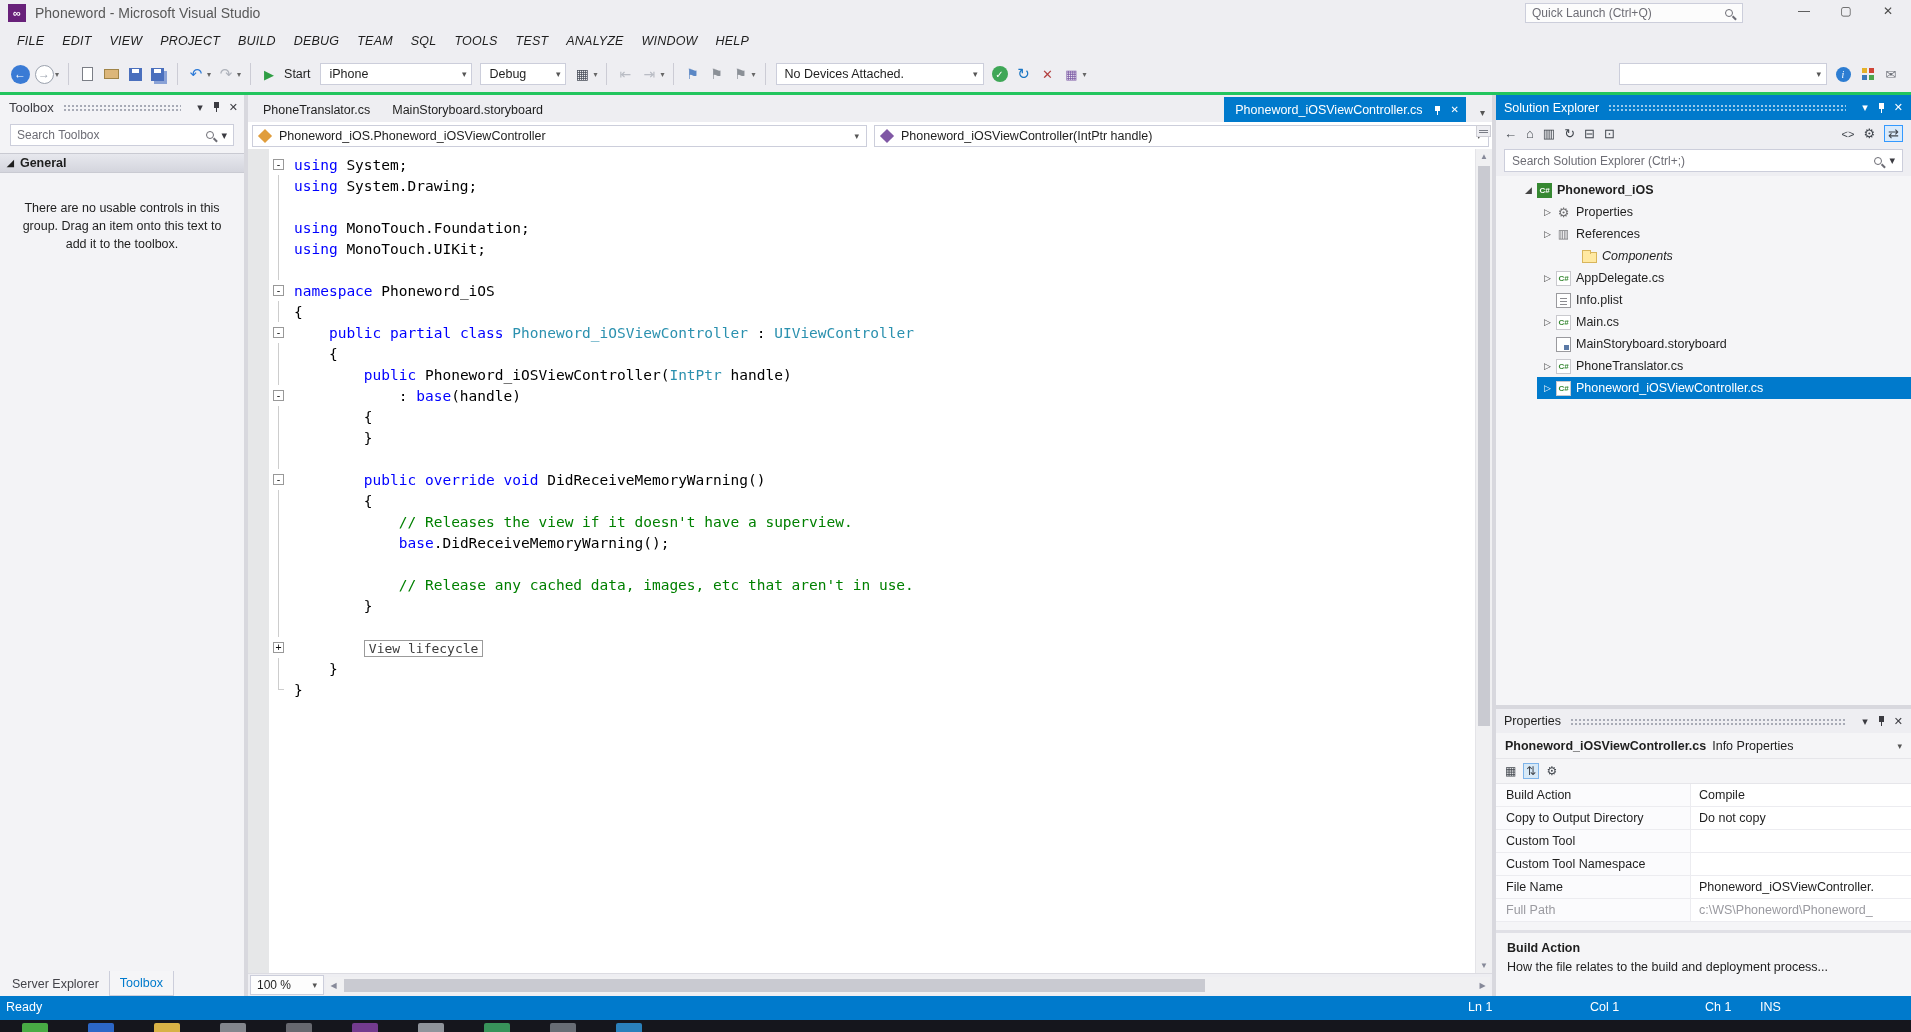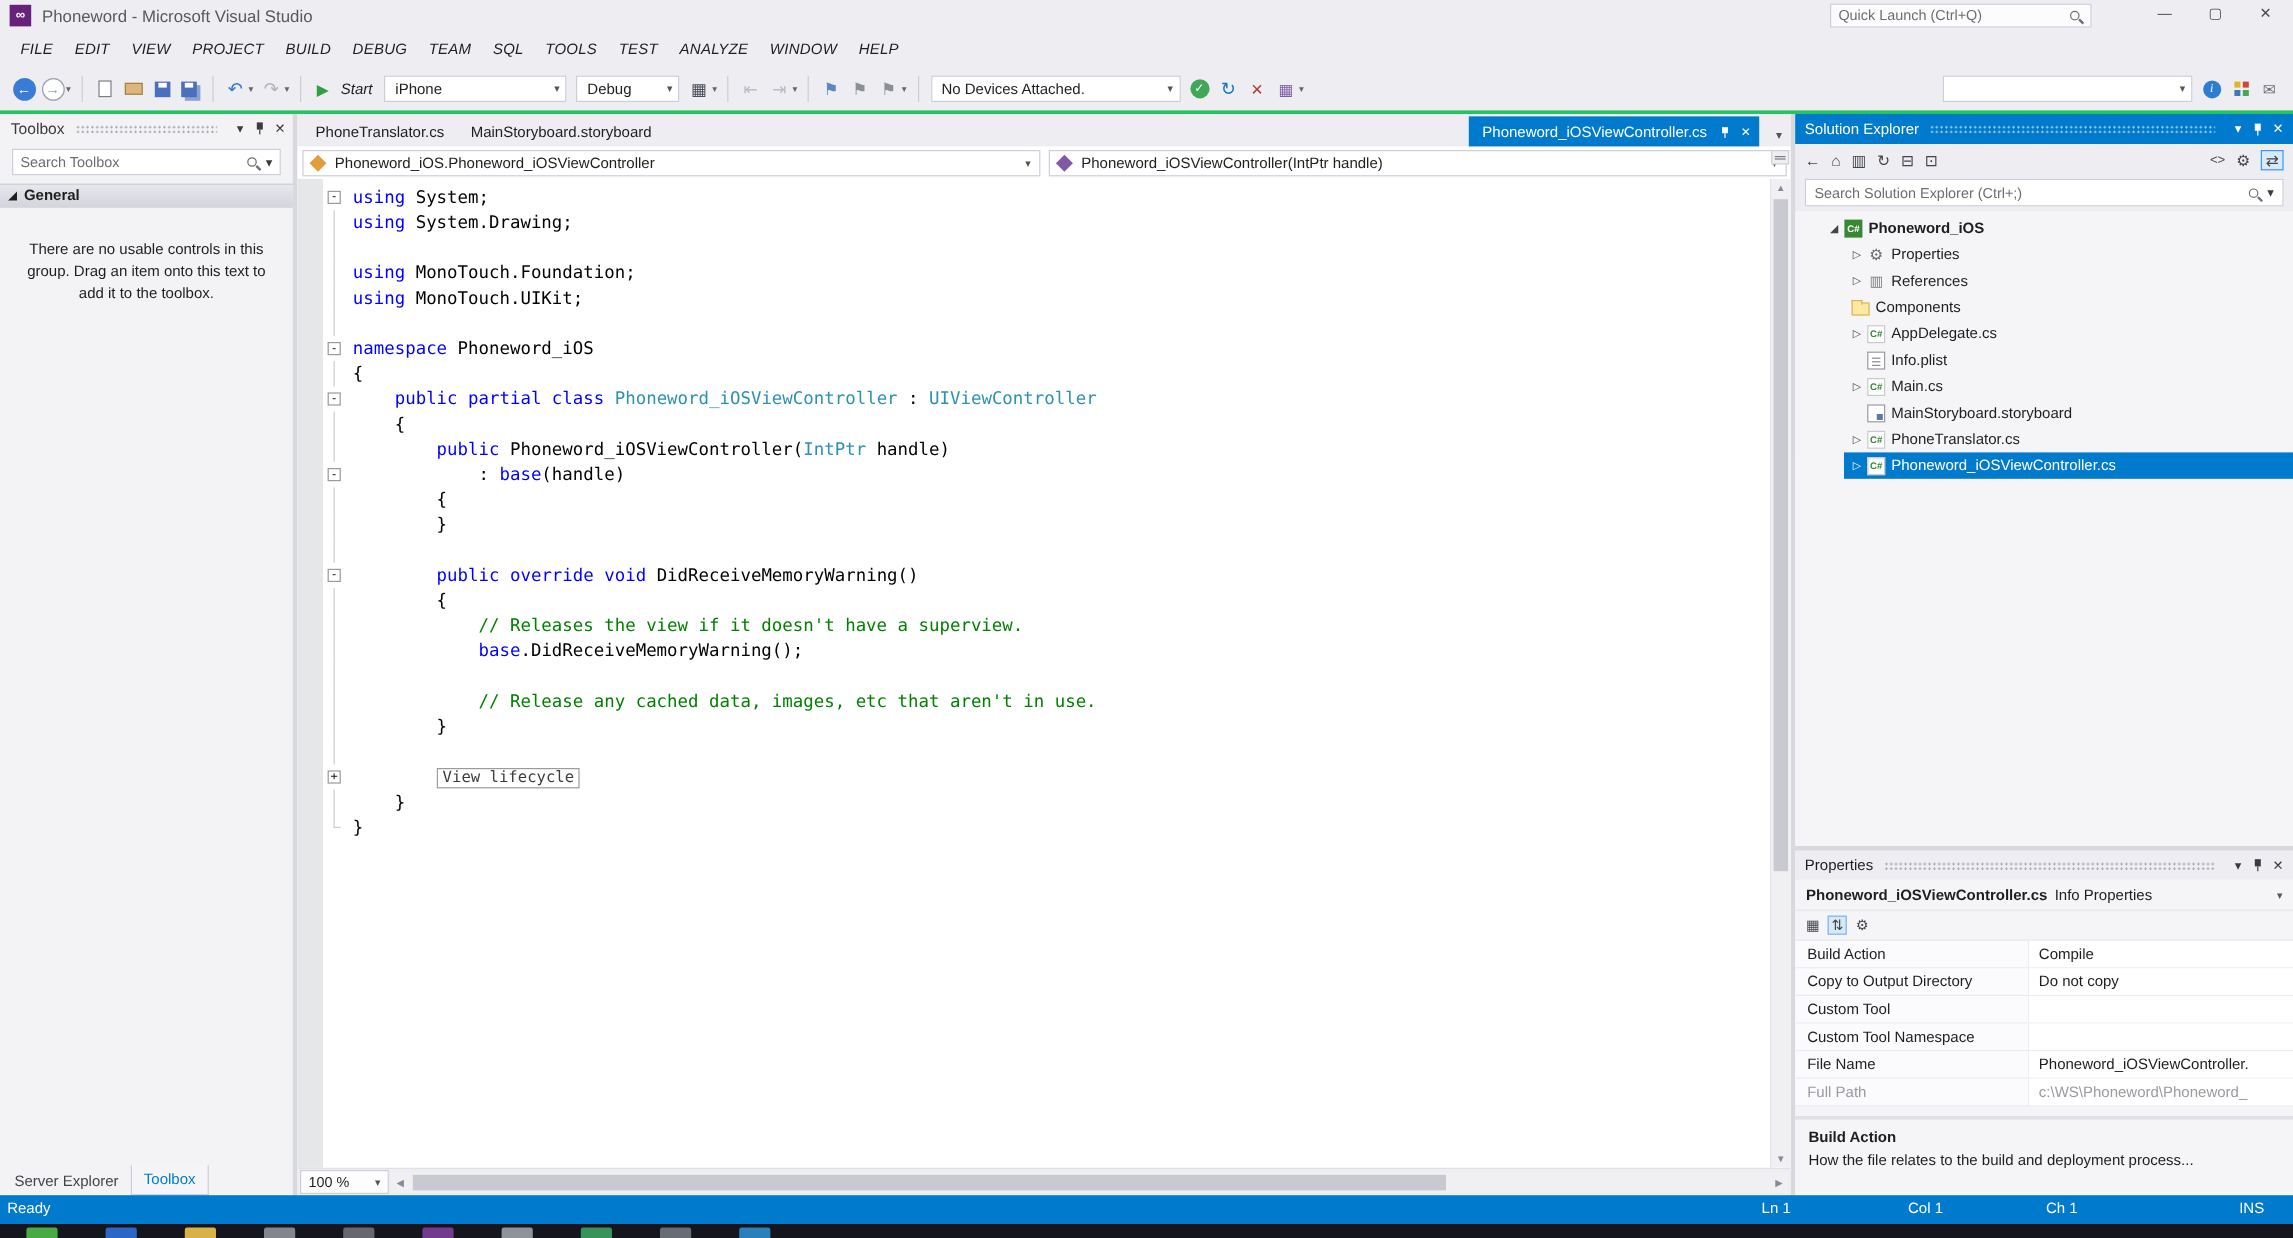--- a/index.html
+++ b/index.html
@@ -41,21 +41,21 @@
   .mini-folder { width:15px; height:10px; background:#dcb67a; border:1px solid #a08448; display:inline-block; }
   .mini-floppy { width:13px; height:13px; background:#4a6fbd; position:relative; display:inline-block; }
   .mini-floppy::after { content:""; position:absolute; top:1px; left:3px; right:3px; height:4px; background:#fff; }
   .save-all { box-shadow:3px 3px 0 #8aa2d6; margin-right:4px; }
   .gl-undo { color:#2b79d7; font-size:15px; }
   .gl-redo { color:#aeb2bb; font-size:15px; }
   .gl-play { color:#2f9e44; font-size:13px; }
   .gl-gray { color:#b9bcc4; }
   .gl-flag-b { color:#5b87c5; }
   .gl-flag   { color:#8b9097; }
-  .start-label { font-size:12.5px; margin:0 6px 0 3px;font-style:italic; }
+  .start-label { font-size:12.5px; margin:0 6px 0 3px; }
   .combo { height:22px; background:#fff; border:1px solid #cccedb; display:flex; align-items:center;
            padding:0 5px 0 8px; font-size:12.5px; margin:0 4px; flex:none; }
   .combo .cv { flex:1; white-space:nowrap; overflow:hidden; }
   .combo .ca { font-size:9px; color:#555; margin-left:8px; }
   .circ-green { width:16px; height:16px; border-radius:50%; background:#3fa757; color:#fff; font-size:10px;
                 display:inline-flex; align-items:center; justify-content:center; }
   .circ-blue  { width:15px; height:15px; border-radius:50%; background:#2d7dd2; color:#fff; font-size:10px; font-style:italic;
                 display:inline-flex; align-items:center; justify-content:center; font-family:"Liberation Serif",serif; }
   .gl-refresh { color:#1a76c4; font-size:15px; }
   .gl-xlist { color:#b24040; font-size:13px; }
@@ -195,21 +195,21 @@
   .props-help { height:66px; border-top:3px solid #e0e0e6; padding:8px 11px; }
   .help-title { font-weight:bold; font-size:12.5px; }
   .help-text { font-size:12.5px; margin-top:5px; }
   
   .statusbar { height:24px; background:#007acc; color:#fff; position:relative; font-size:12.5px; }
   .statusbar span { position:absolute; top:4px; }
   .sb-ready { left:6px; }
   .sb-ln { left:1468px; }
   .sb-col { left:1590px; }
   .sb-ch { left:1705px; }
-  .sb-ins { left:1866px; }
+  .sb-ins { left:1760px; }
   .taskbar { height:12px; background:#15161d; display:flex; align-items:flex-end; gap:40px; padding:0 0 0 22px; }
   .tb-icon { width:26px; height:9px; border-radius:2px 2px 0 0; opacity:.92; flex:none; }
 </style>
 </head>
 <body>
 
 <div class="vs">
 
   <div class="titlebar">
     <span class="vslogo">∞</span>
@@ -542,21 +542,21 @@
             <div class="tree-row" style="padding-left: 45px;">
               <span class="tarrow">▷</span>
               <span class="tico properties-icon"></span>
               <span class="tree-label">Properties</span>
             </div>
             <div class="tree-row" style="padding-left: 45px;">
               <span class="tarrow">▷</span>
               <span class="tico references-icon"></span>
               <span class="tree-label">References</span>
             </div>
-            <div class="tree-row" style="padding-left: 32px;">
+            <div class="tree-row" style="padding-left: 71px; font-style: italic;">
               <span class="tarrow"></span>
               <span class="tico folder-icon"></span>
               <span class="tree-label">Components</span>
             </div>
             <div class="tree-row" style="padding-left: 45px;">
               <span class="tarrow">▷</span>
               <span class="tico csharp-file-icon"></span>
               <span class="tree-label">AppDelegate.cs</span>
             </div>
             <div class="tree-row" style="padding-left: 45px;">

